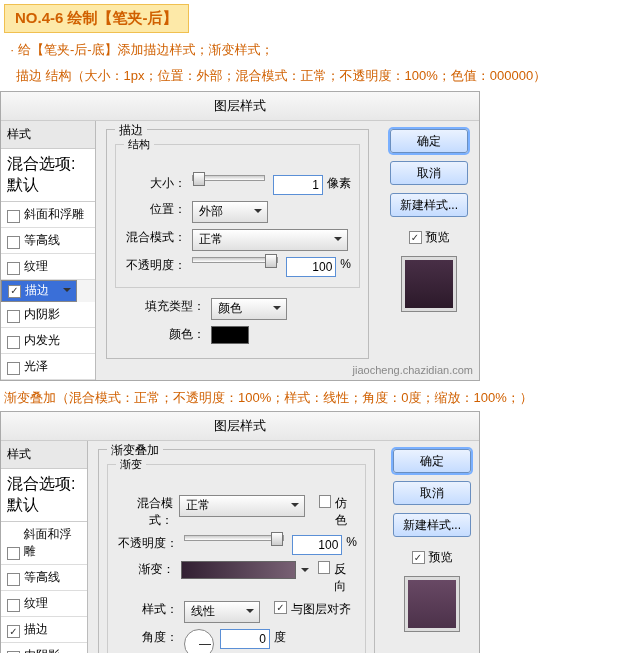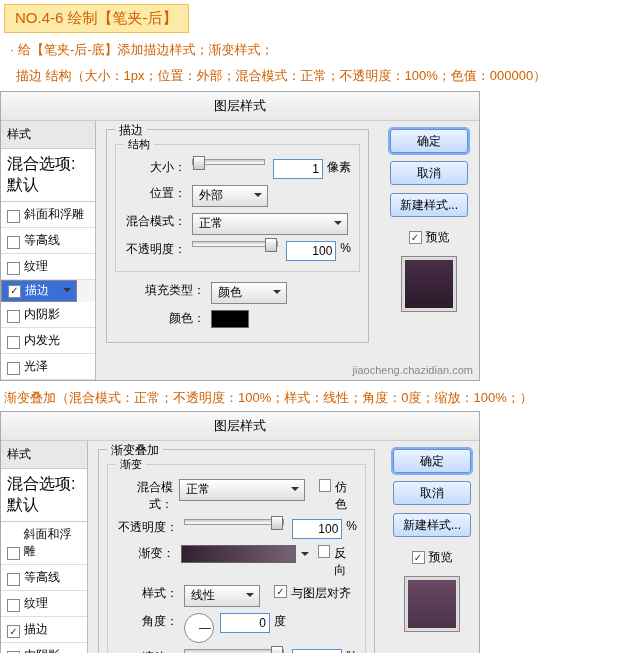--- a/index.html
+++ b/index.html
@@ -1,32 +1,32 @@
 <!DOCTYPE html>
 <html><head>
 <meta charset="utf-8">
 <style>
 body{margin:0;font-family:"Microsoft YaHei",sans-serif;font-size:12px;background:#fff;width:631px}
-.header{background:#fde9a8;border:1px solid #f0c050;color:#d06000;padding:4px 10px;font-size:15px;font-weight:normal;display:inline-block;margin:4px 0 0 4px}
+.header{background:#fde9a8;border:1px solid #f0c050;color:#d06000;padding:4px 10px;font-size:15px;font-weight:bold;display:inline-block;margin:4px 0 0 4px}
 .desc{color:#d06000;font-size:13px;padding:8px 0 4px 10px}
 .desc2{color:#d06000;font-size:13px;padding:4px 0 6px 16px}
 .dlg{background:#ececec;border:1px solid #aaa;width:478px;position:relative}
 .dlg-title{text-align:center;padding:5px 0;font-size:13px;background:linear-gradient(#f8f8f8,#e8e8e8);border-bottom:1px solid #ccc}
 .dlg-body{display:flex}
 .left-col{width:94px;border-right:1px solid #bbb;background:#f4f4f4}
 .left-head{padding:5px 6px;font-size:12px;border-bottom:1px solid #ccc;background:#e8e8e8}
 .left-sub{padding:5px 6px;font-size:16px;border-bottom:1px solid #ccc;background:#fff}
 .left-item{display:flex;align-items:flex-end;padding:4px 6px;border-bottom:1px solid #ddd;background:#fff}
 .left-item.sel{background:#3a6fd8;color:#fff}
 .cb{width:11px;height:11px;border:1px solid #888;background:#fff;margin-right:4px;display:inline-flex;align-items:center;justify-content:center;font-size:10px;color:#333}
 .cb.checked::before{content:"✓"}
 .mid-col{flex:1;padding:8px 10px}
 .group{border:1px solid #bbb;padding:8px;position:relative;margin-bottom:6px}
 .group-title{position:absolute;top:-8px;left:8px;background:#ececec;padding:0 4px;font-size:12px}
-.sub-group{border:1px solid #ccc;padding:8px 8px 4px;margin-top:6px;position:relative}
+.sub-group{border:1px solid #ccc;padding:24px 8px 4px;margin-top:6px;position:relative}
 .sub-title{position:absolute;top:-8px;left:8px;background:#ececec;padding:0 4px;font-size:11px}
 .row{display:flex;margin:6px 0;font-size:12px}
 .lbl{width:62px;text-align:right;margin-right:6px}
 .slider{flex:1;height:4px;background:linear-gradient(#ccc,#fff);border:1px solid #999;position:relative;margin-right:8px}
 .slider-thumb{position:absolute;top:-4px;width:10px;height:12px;background:linear-gradient(#fff,#ccc);border:1px solid #777}
 .num{width:42px;height:18px;border:1px solid #5a8fd6;background:#fff;text-align:right;padding:0 3px;line-height:18px;margin-right:4px}
 .sel{height:20px;border:1px solid #888;background:linear-gradient(#fff,#e0e0e0);padding:0 18px 0 6px;line-height:18px;position:relative;display:inline-block;min-width:50px}
 .sel::after{content:"";position:absolute;right:5px;top:7px;border:4px solid transparent;border-top-color:#333}
 .color-sw{width:36px;height:16px;background:#000;border:1px solid #666;display:inline-block}
 .grad-sw{width:120px;height:16px;background:linear-gradient(90deg,#322032,#786174);border:1px solid #666;display:inline-block;position:relative}

